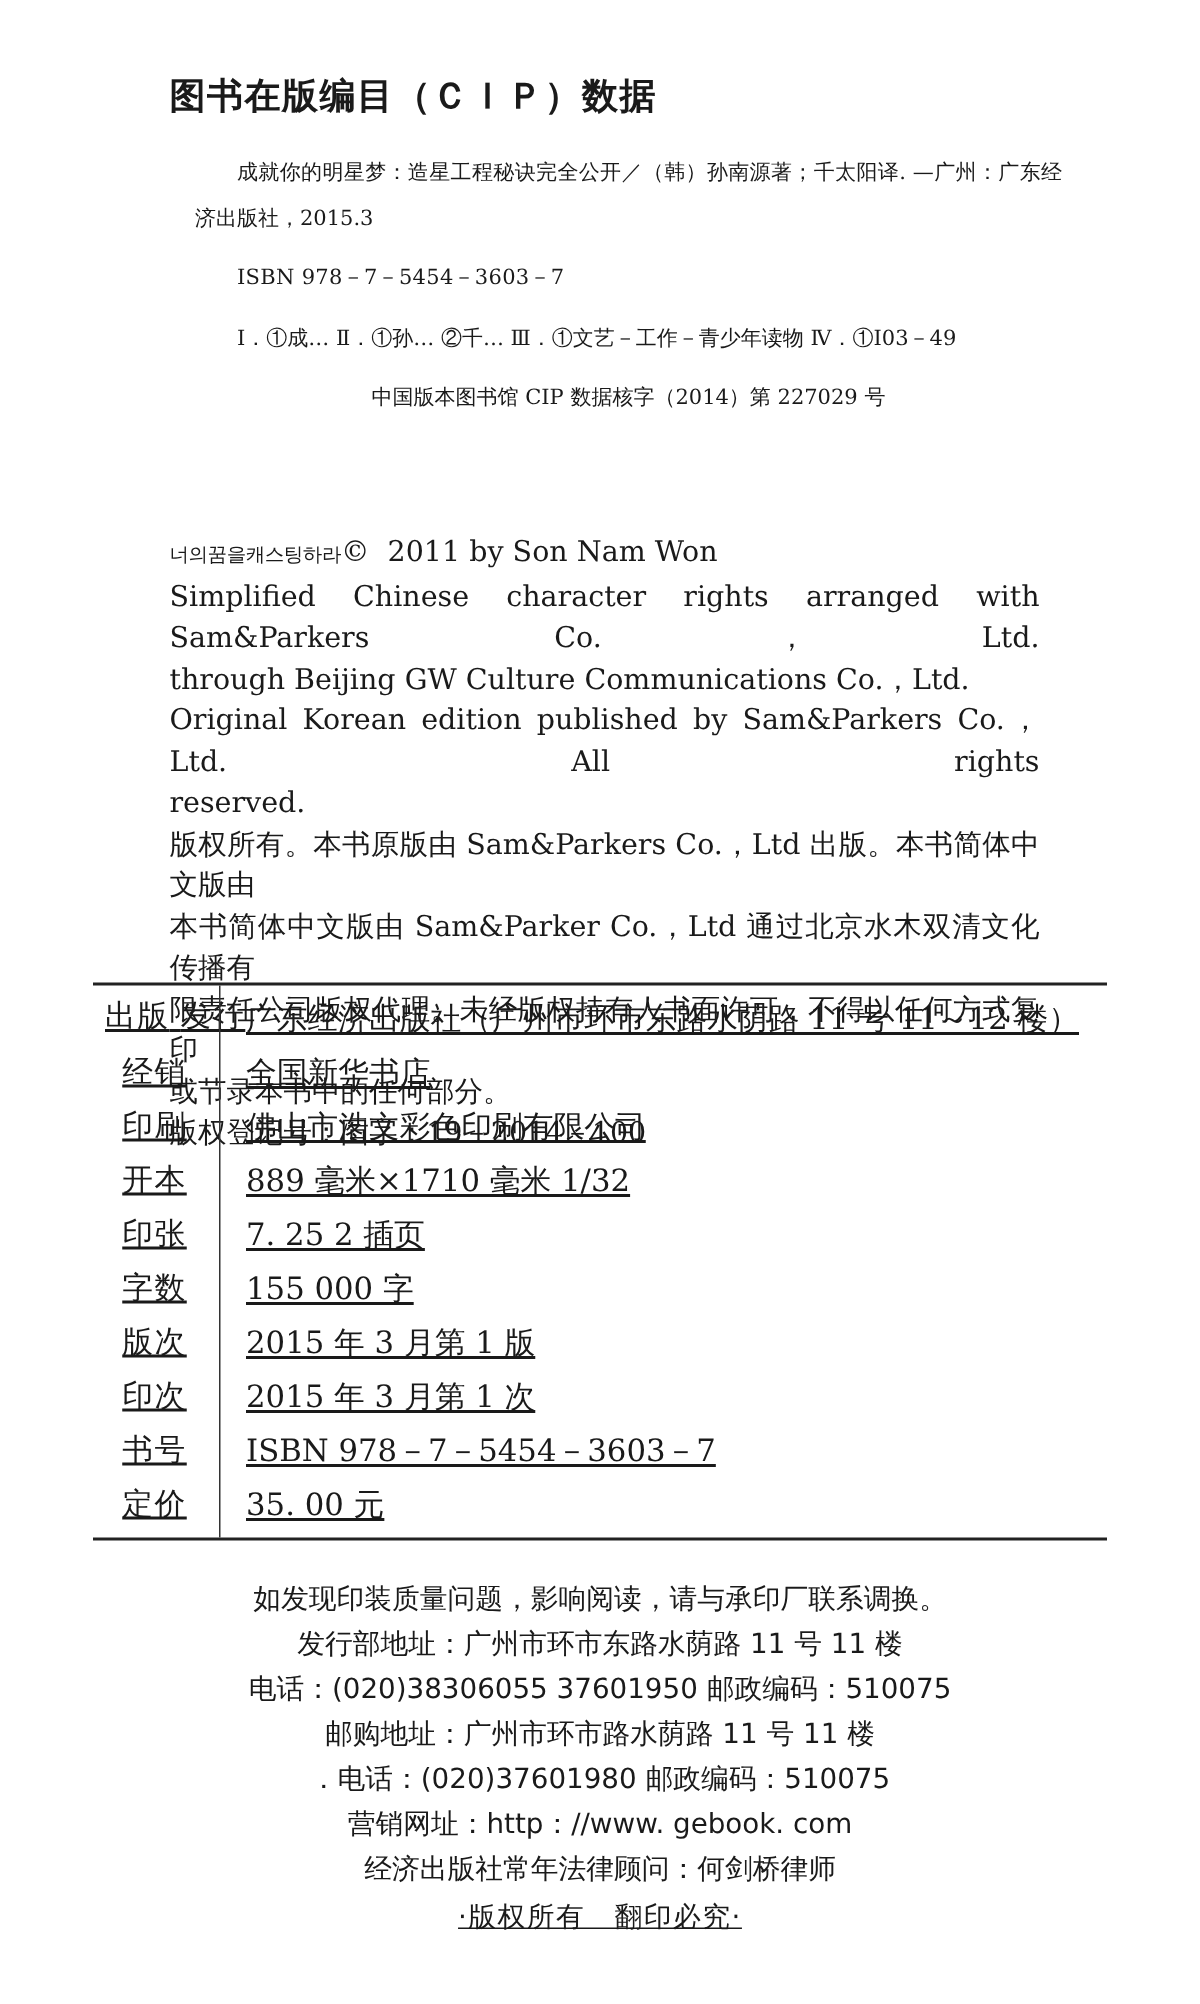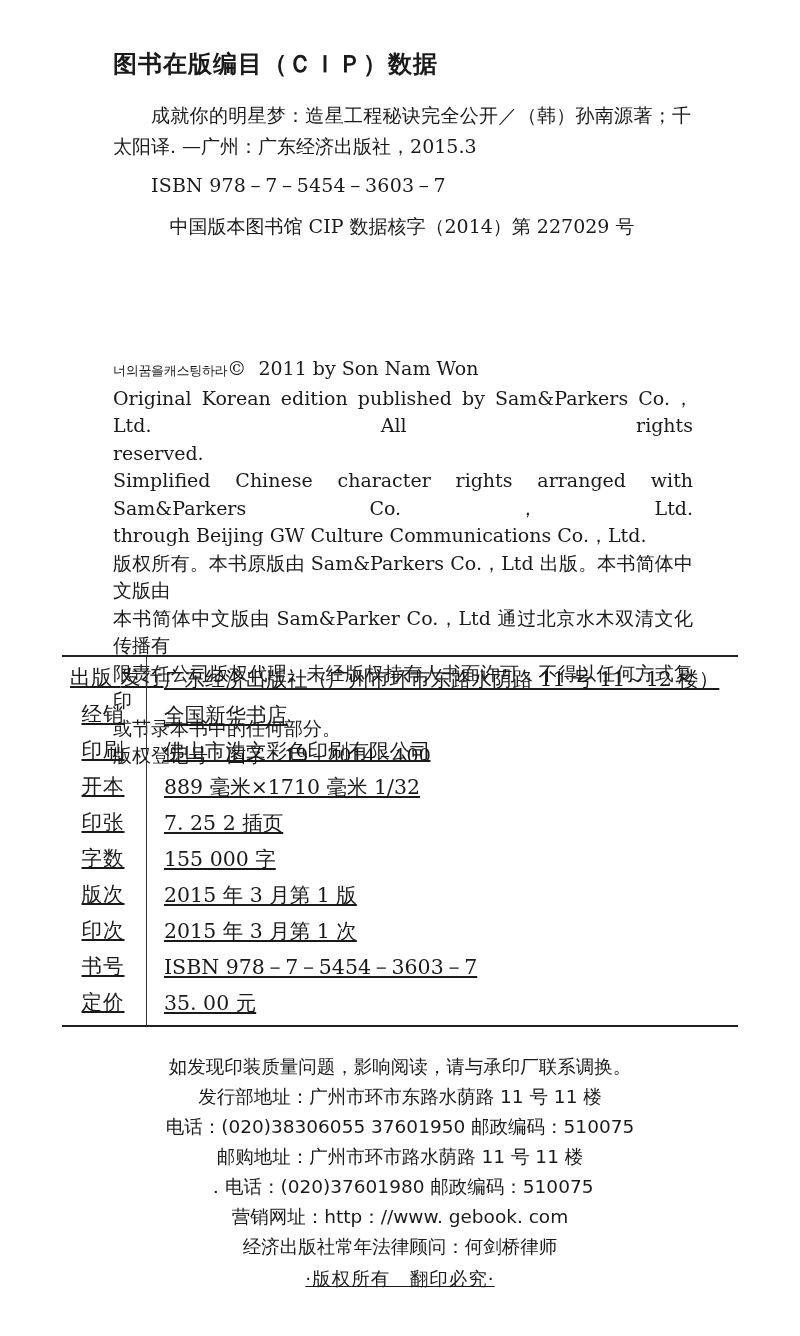--- a/index.html
+++ b/index.html
@@ -33,24 +33,24 @@
     font-family: "DejaVu Sans", "Liberation Sans", sans-serif;
     font-weight: bold;
     font-size: 24px;
     letter-spacing: 1px;
     white-space: nowrap;
   }
 
   
   .cip-block {
     position: absolute;
-    left: 113px;
+    left: 130px;
     top: 100px;
     width: 578px;
-    font-size: 19px;
+    font-size: 14px;
     line-height: 31px;
   }
   .cip-para {
     text-indent: 2em;
     margin: 0 0 8px 0;
     text-align: justify;
     text-justify: inter-character;
   }
   .cip-isbn {
     text-indent: 2em;
@@ -187,34 +187,35 @@
 </head>
 <body>
 
 <div class="page">
 
   <div class="cip-heading">图书在版编目（ＣＩＰ）数据</div>
 
   <div class="cip-block">
     <p class="cip-para">成就你的明星梦：造星工程秘诀完全公开／（韩）孙南源著；千太阳译. —广州：广东经济出版社，2015.3</p>
     <p class="cip-isbn">ISBN  978－7－5454－3603－7</p>
+    <p class="cip-class">Ⅰ．①成… Ⅱ．①孙… ②千… Ⅲ．①文艺－工作－青少年读物 Ⅳ．①I03－49</p>
     <p class="cip-verify">中国版本图书馆 CIP 数据核字（2014）第 227029 号</p>
   </div>
 
   <div class="rights-block">
     <p class="rights-line"><span class="kr">너의꿈을캐스팅하라</span><span>©</span>&nbsp;&nbsp;<span>2011 by Son Nam Won</span></p>
+
+    <p class="rights-line">
+      <span class="just-en">Simplified Chinese character rights arranged with Sam&amp;Parkers Co.，Ltd.</span>
+      <span class="just-en-last">through Beijing GW Culture Communications Co.，Ltd.</span>
+    </p>
 
     <p class="rights-line">
       <span class="just-en">Original Korean edition published by Sam&amp;Parkers Co.，Ltd.  All rights</span>
       <span class="just-en-last">reserved.</span>
-    </p>
-
-    <p class="rights-line">
-      <span class="just-en">Simplified Chinese character rights arranged with Sam&amp;Parkers Co.，Ltd.</span>
-      <span class="just-en-last">through Beijing GW Culture Communications Co.，Ltd.</span>
     </p>
 
     <p class="rights-line zh">版权所有。本书原版由 Sam&amp;Parkers Co.，Ltd 出版。本书简体中文版由</p>
     <p class="rights-line zh">本书简体中文版由 Sam&amp;Parker Co.，Ltd 通过北京水木双清文化传播有</p>
     <p class="rights-line zh">限责任公司版权代理。未经版权持有人书面许可，不得以任何方式复印</p>
     <p class="rights-line zh">或节录本书中的任何部分。</p>
     <p class="rights-line zh">版权登记号：图字：19－2014－100</p>
   </div>
 
   <div class="colophon">

